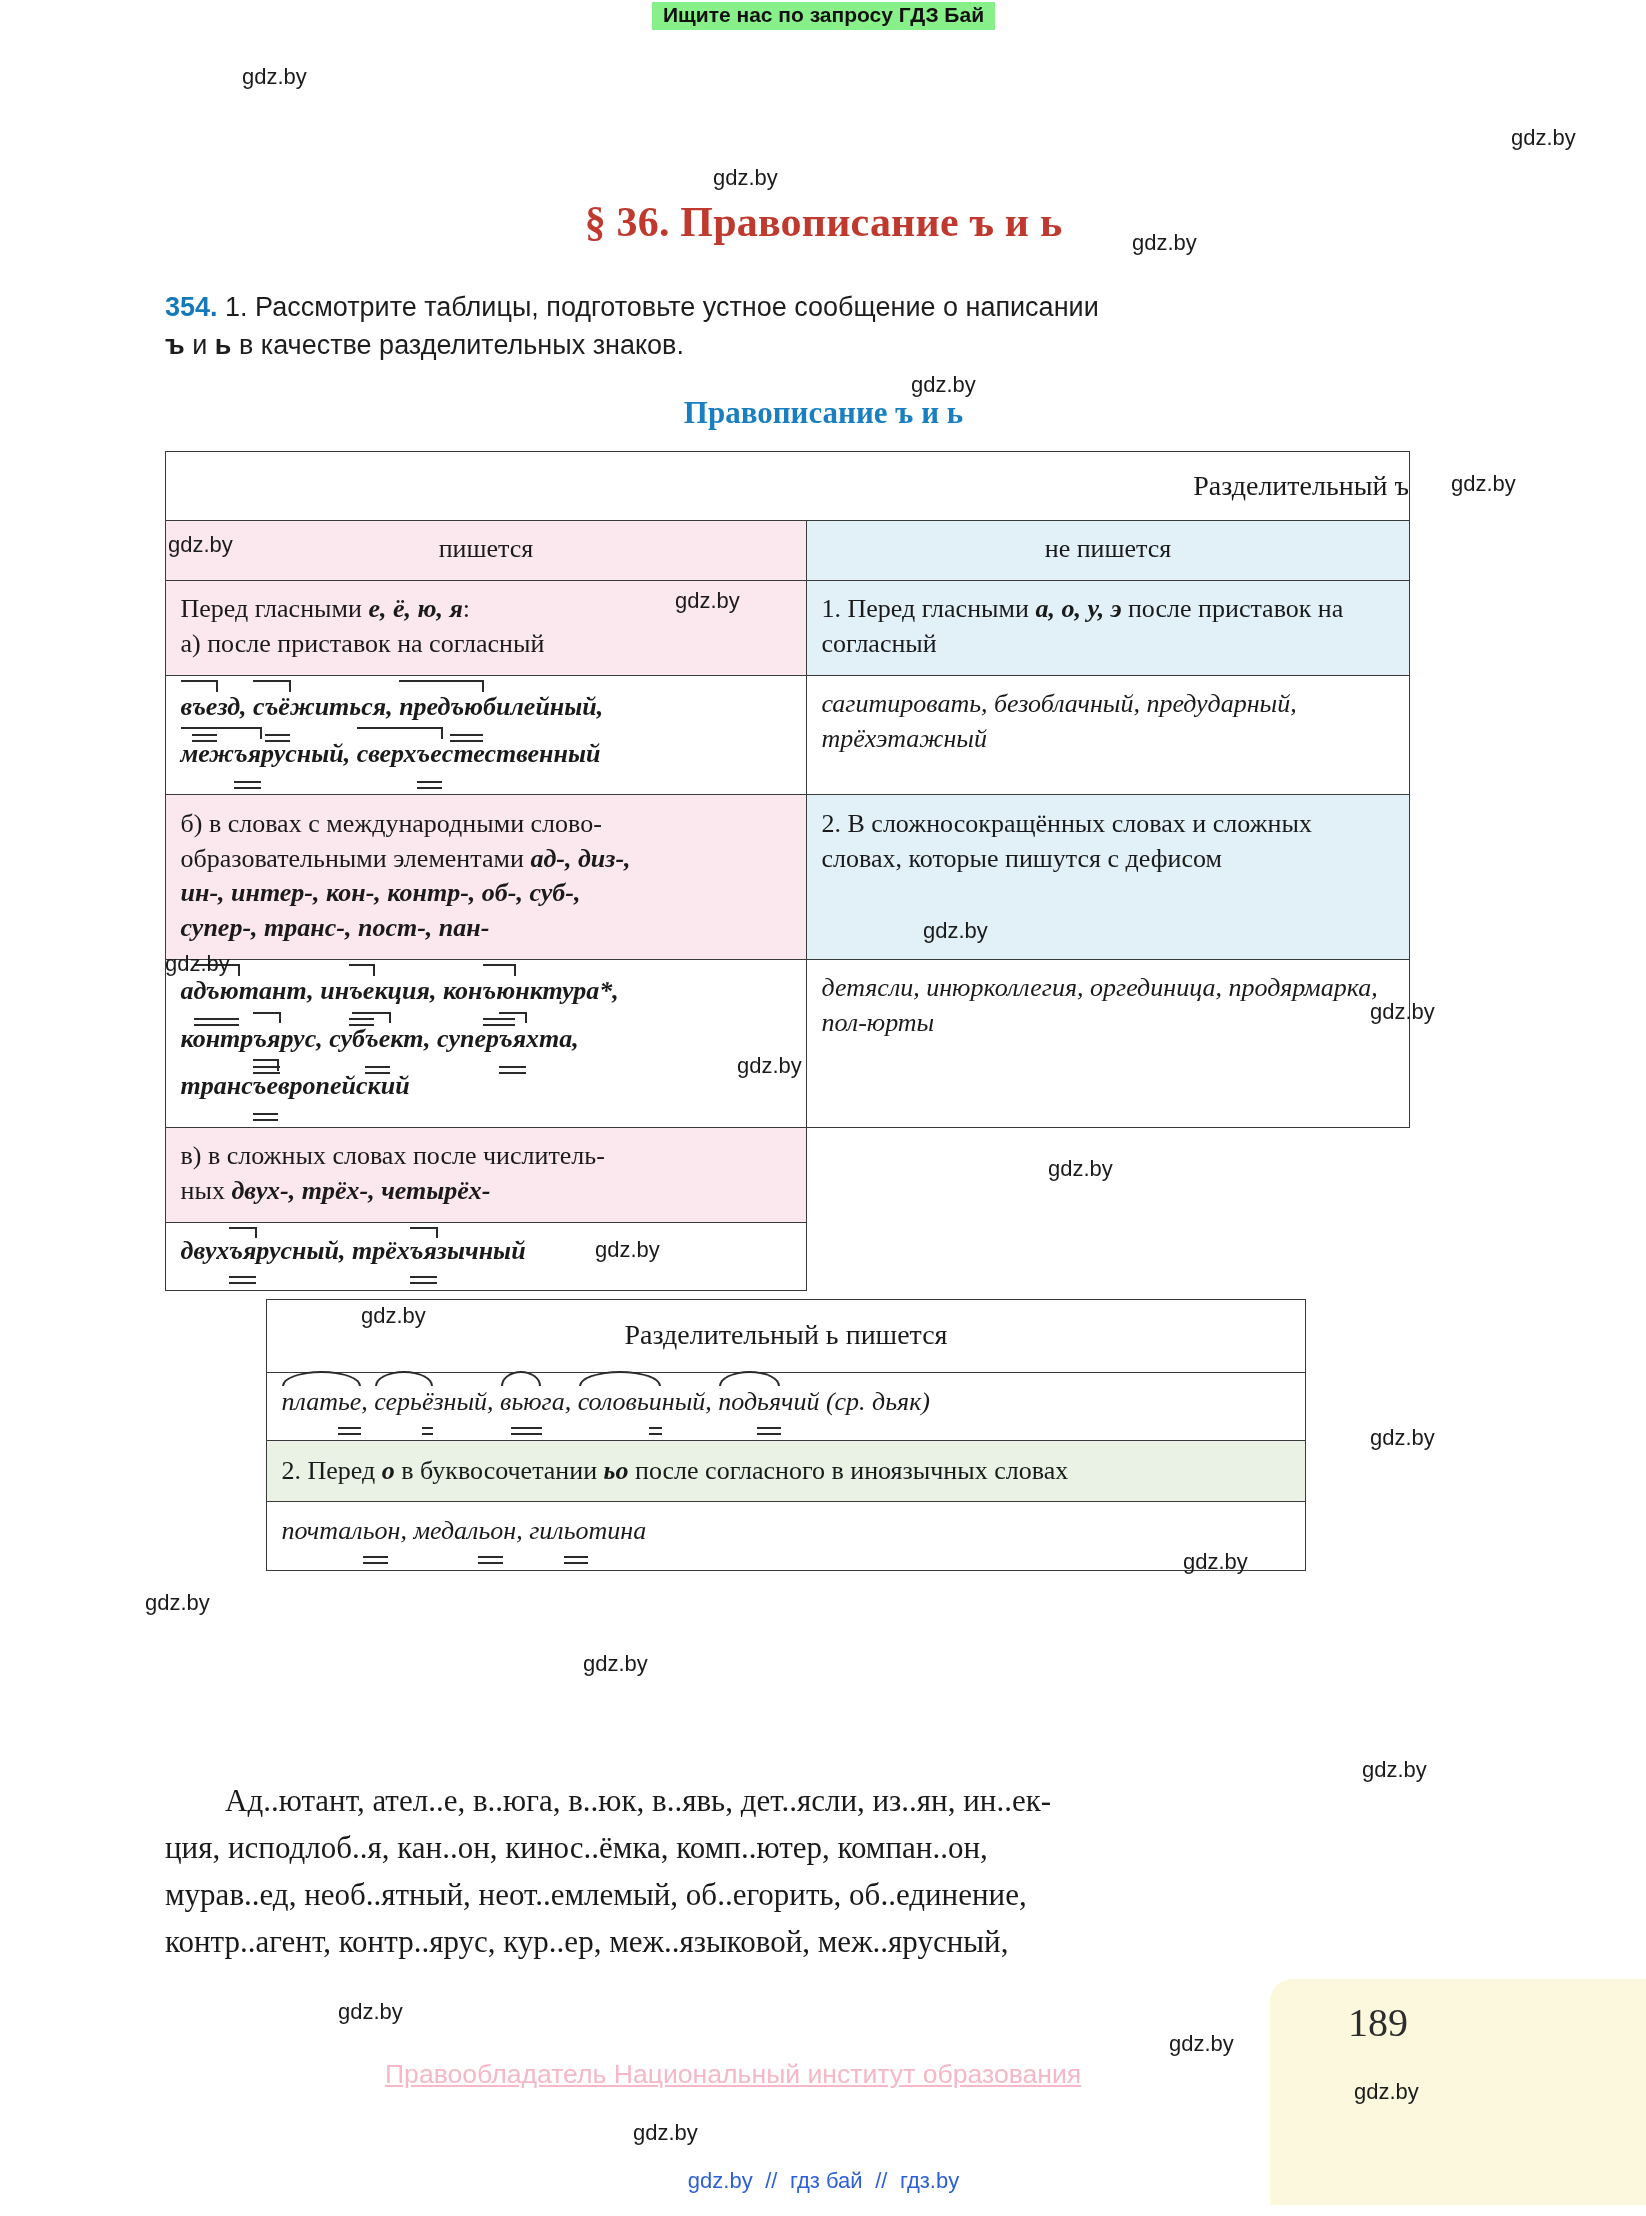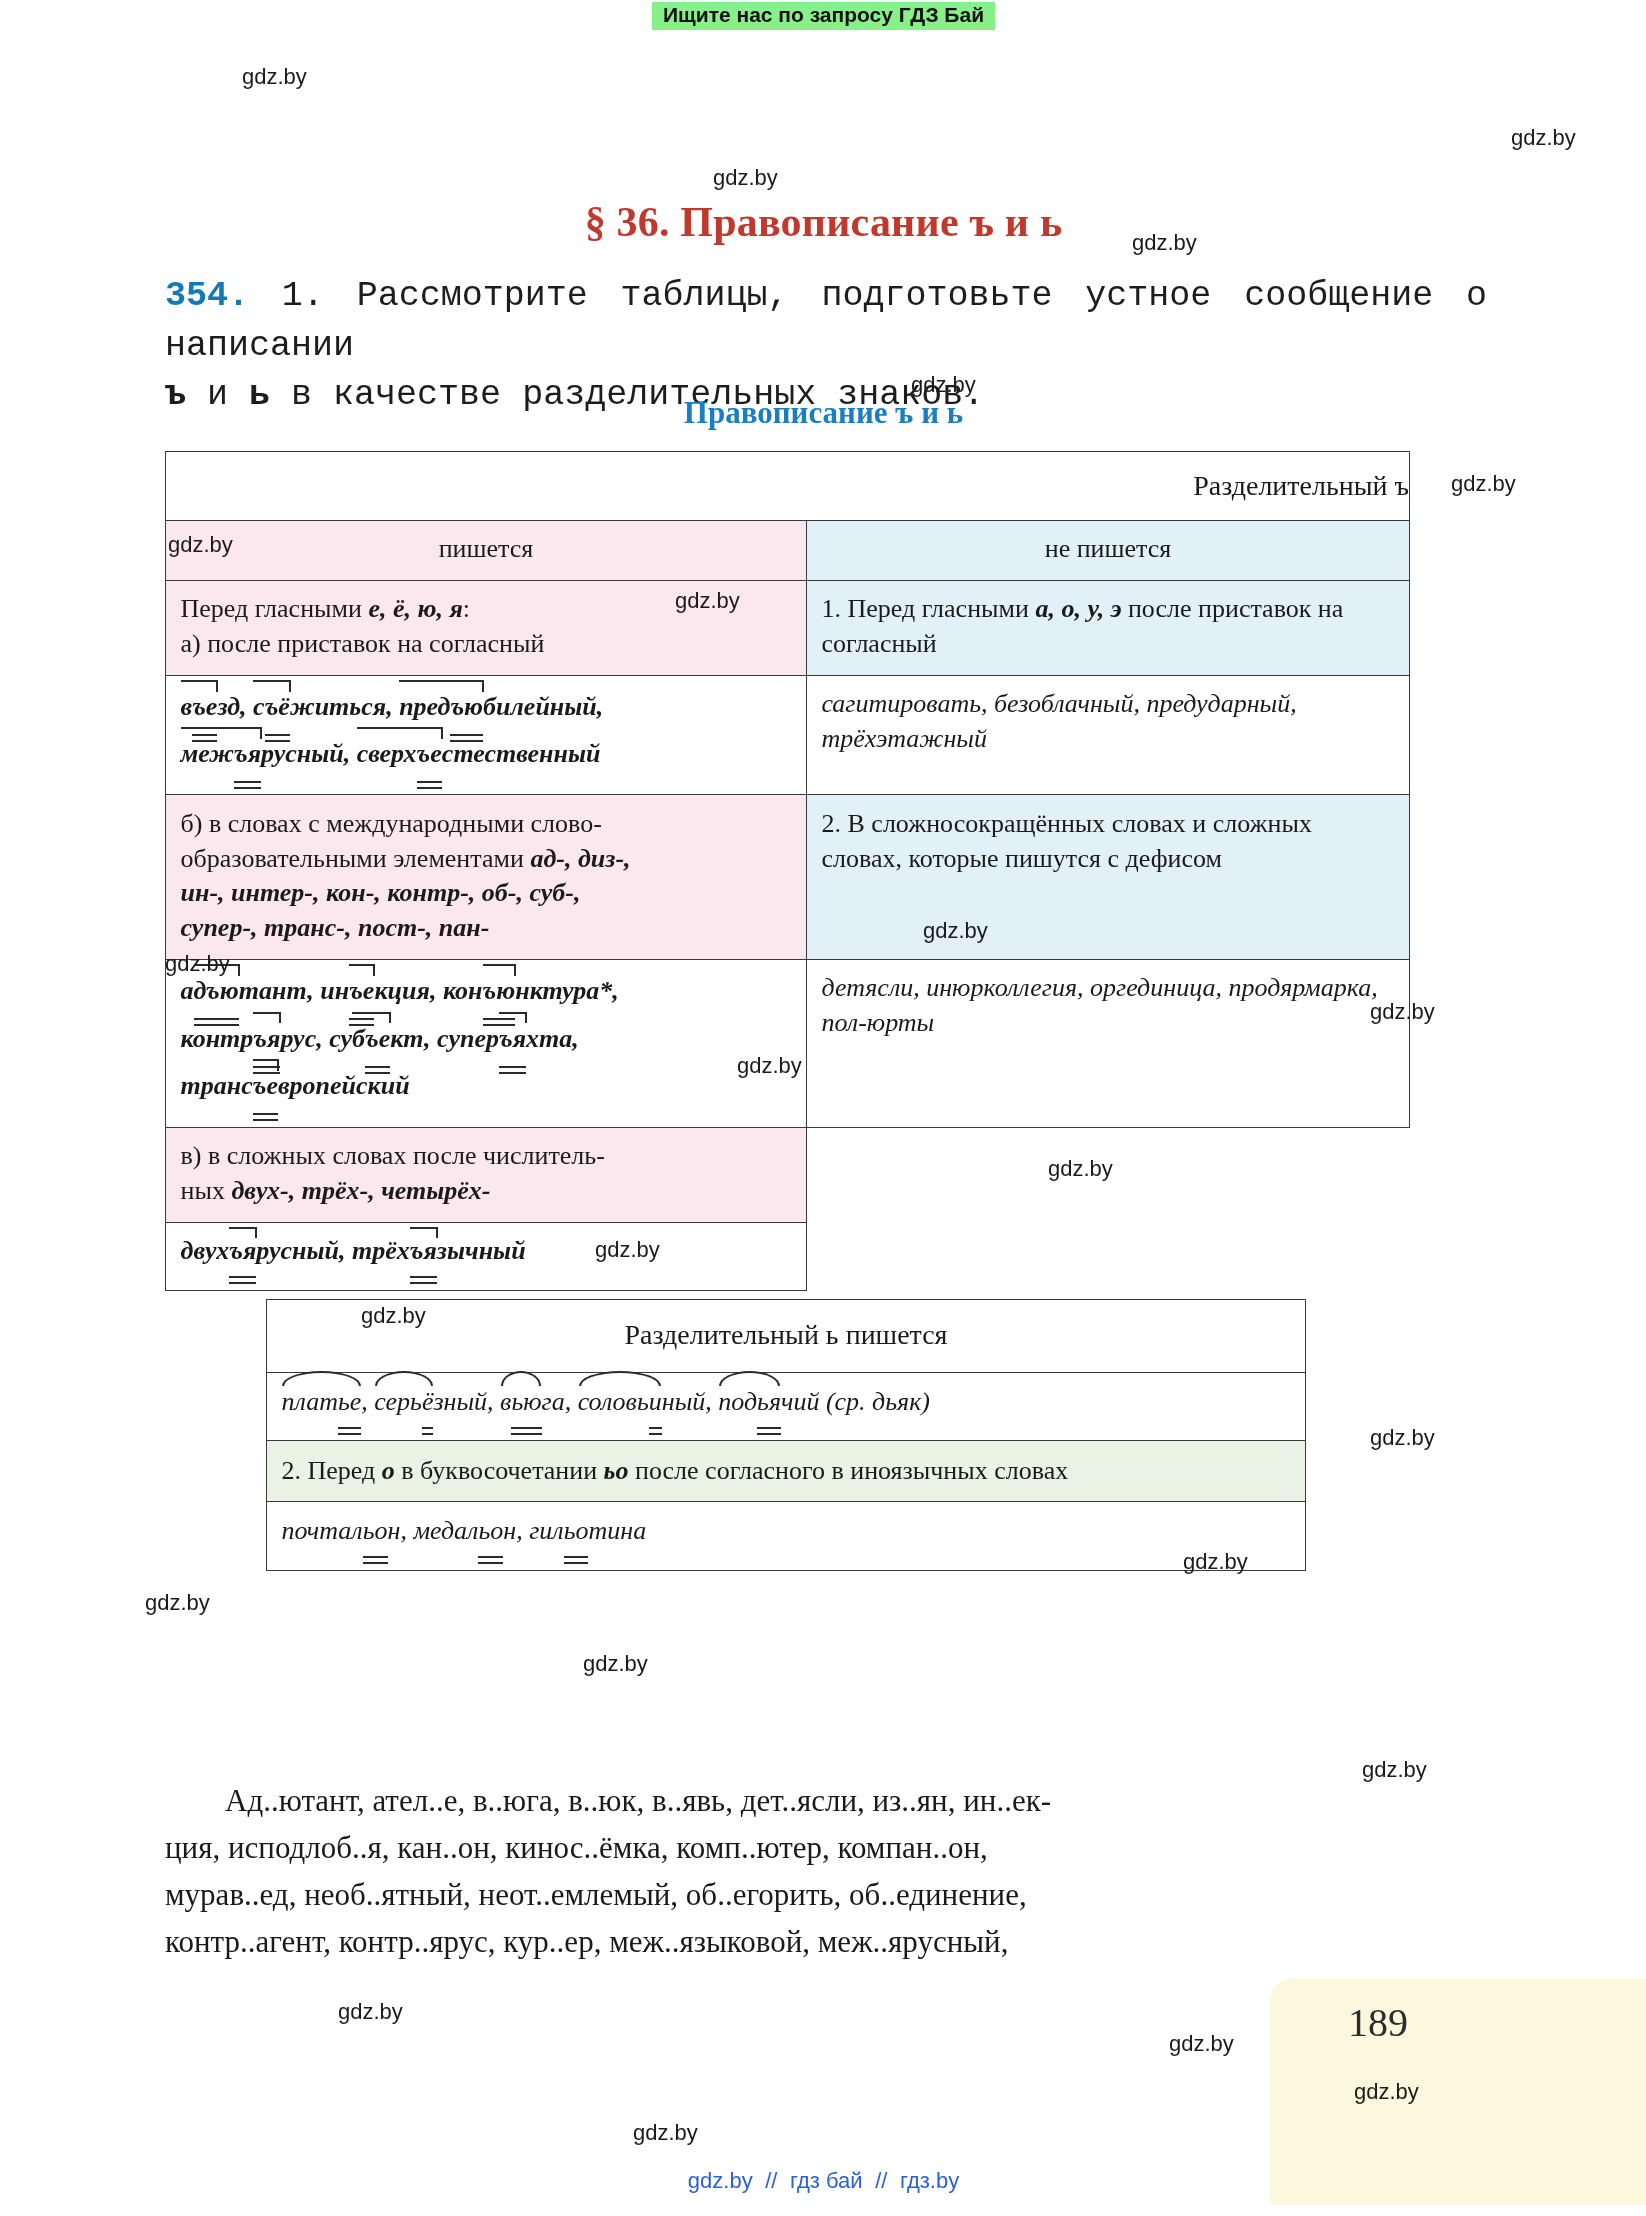--- a/index.html
+++ b/index.html
@@ -35,23 +35,23 @@
   
   .section-title {
     position:absolute; left:0; top:198px; width:1647px;
     text-align:center;
     color:#c0392f;
     font-size:42px;
     font-weight:bold;
     letter-spacing:0.2px;
   }
   .ex-block {
-    position:absolute; left:165px; top:272px; width:1322px;
-    font-family:Liberation Mono, monospace;
-    font-size:35px;
+    position:absolute; left:165px; top:288px; width:1322px;
+    font-family:Liberation Sans, sans-serif;
+    font-size:27px;
     line-height:1.42;
     color:#1d1d1d;
     text-align:justify;
   }
   .ex-num { color:#1479b8; font-weight:bold; }
   .bsign { font-weight:bold; }
 
   .table-title {
     position:absolute; left:0; top:395px; width:1647px;
     text-align:center;
@@ -333,20 +333,21 @@
 
   <div class="wordlist">
     <div style="text-indent:60px">Ад..ютант, ател..е, в..юга, в..юк, в..явь, дет..ясли, из..ян, ин..ек-</div>
     <div>ция, исподлоб..я, кан..он, кинос..ёмка, комп..ютер, компан..он,</div>
     <div>мурав..ед, необ..ятный, неот..емлемый, об..егорить, об..единение,</div>
     <div>контр..агент, контр..ярус, кур..ер, меж..языковой, меж..ярусный,</div>
   </div>
 
   <div class="pagebadge"></div>
   <div class="pagenum">189</div>
+  <div class="copyright">Правообладатель Национальный институт образования</div>
   <div class="bottomlinks">
     <span>gdz.by</span>
     <span class="sep">//</span>
     <span>гдз бай</span>
     <span class="sep">//</span>
     <span>гдз.by</span>
   </div>
 
   <div id="wm-layer">
       <div class="wm" style="left: 242px; top: 64px;">gdz.by</div>

